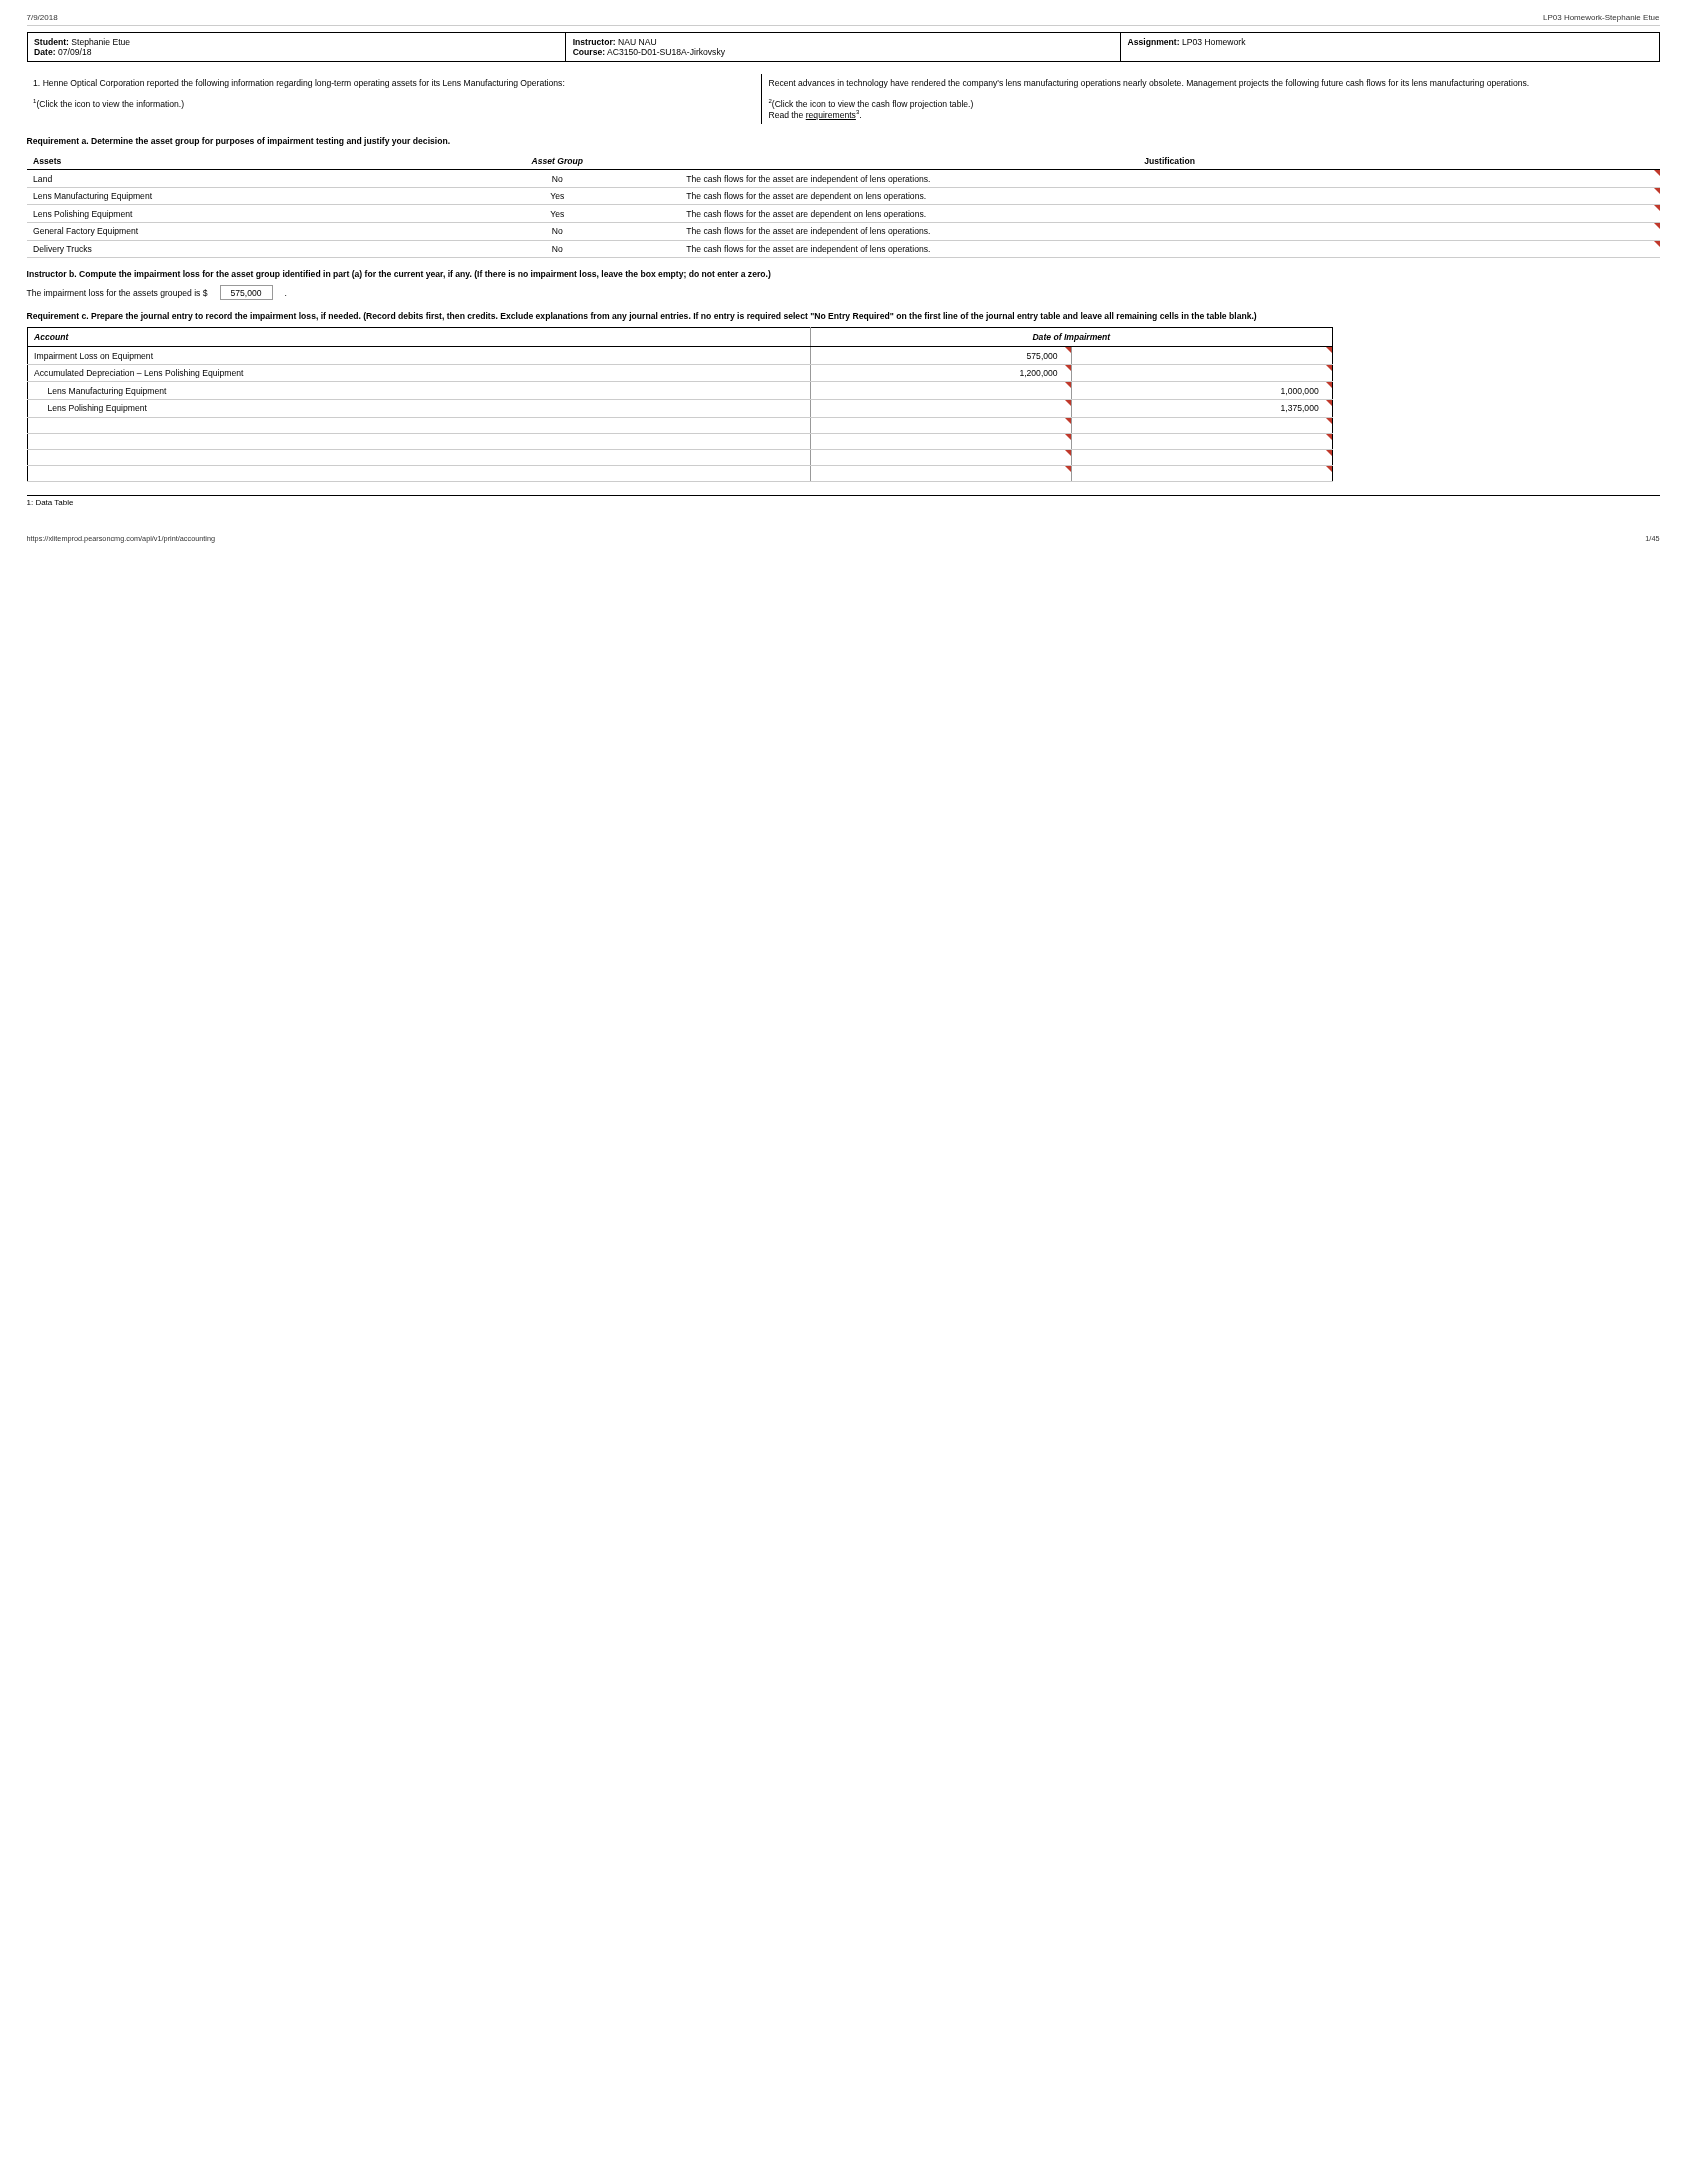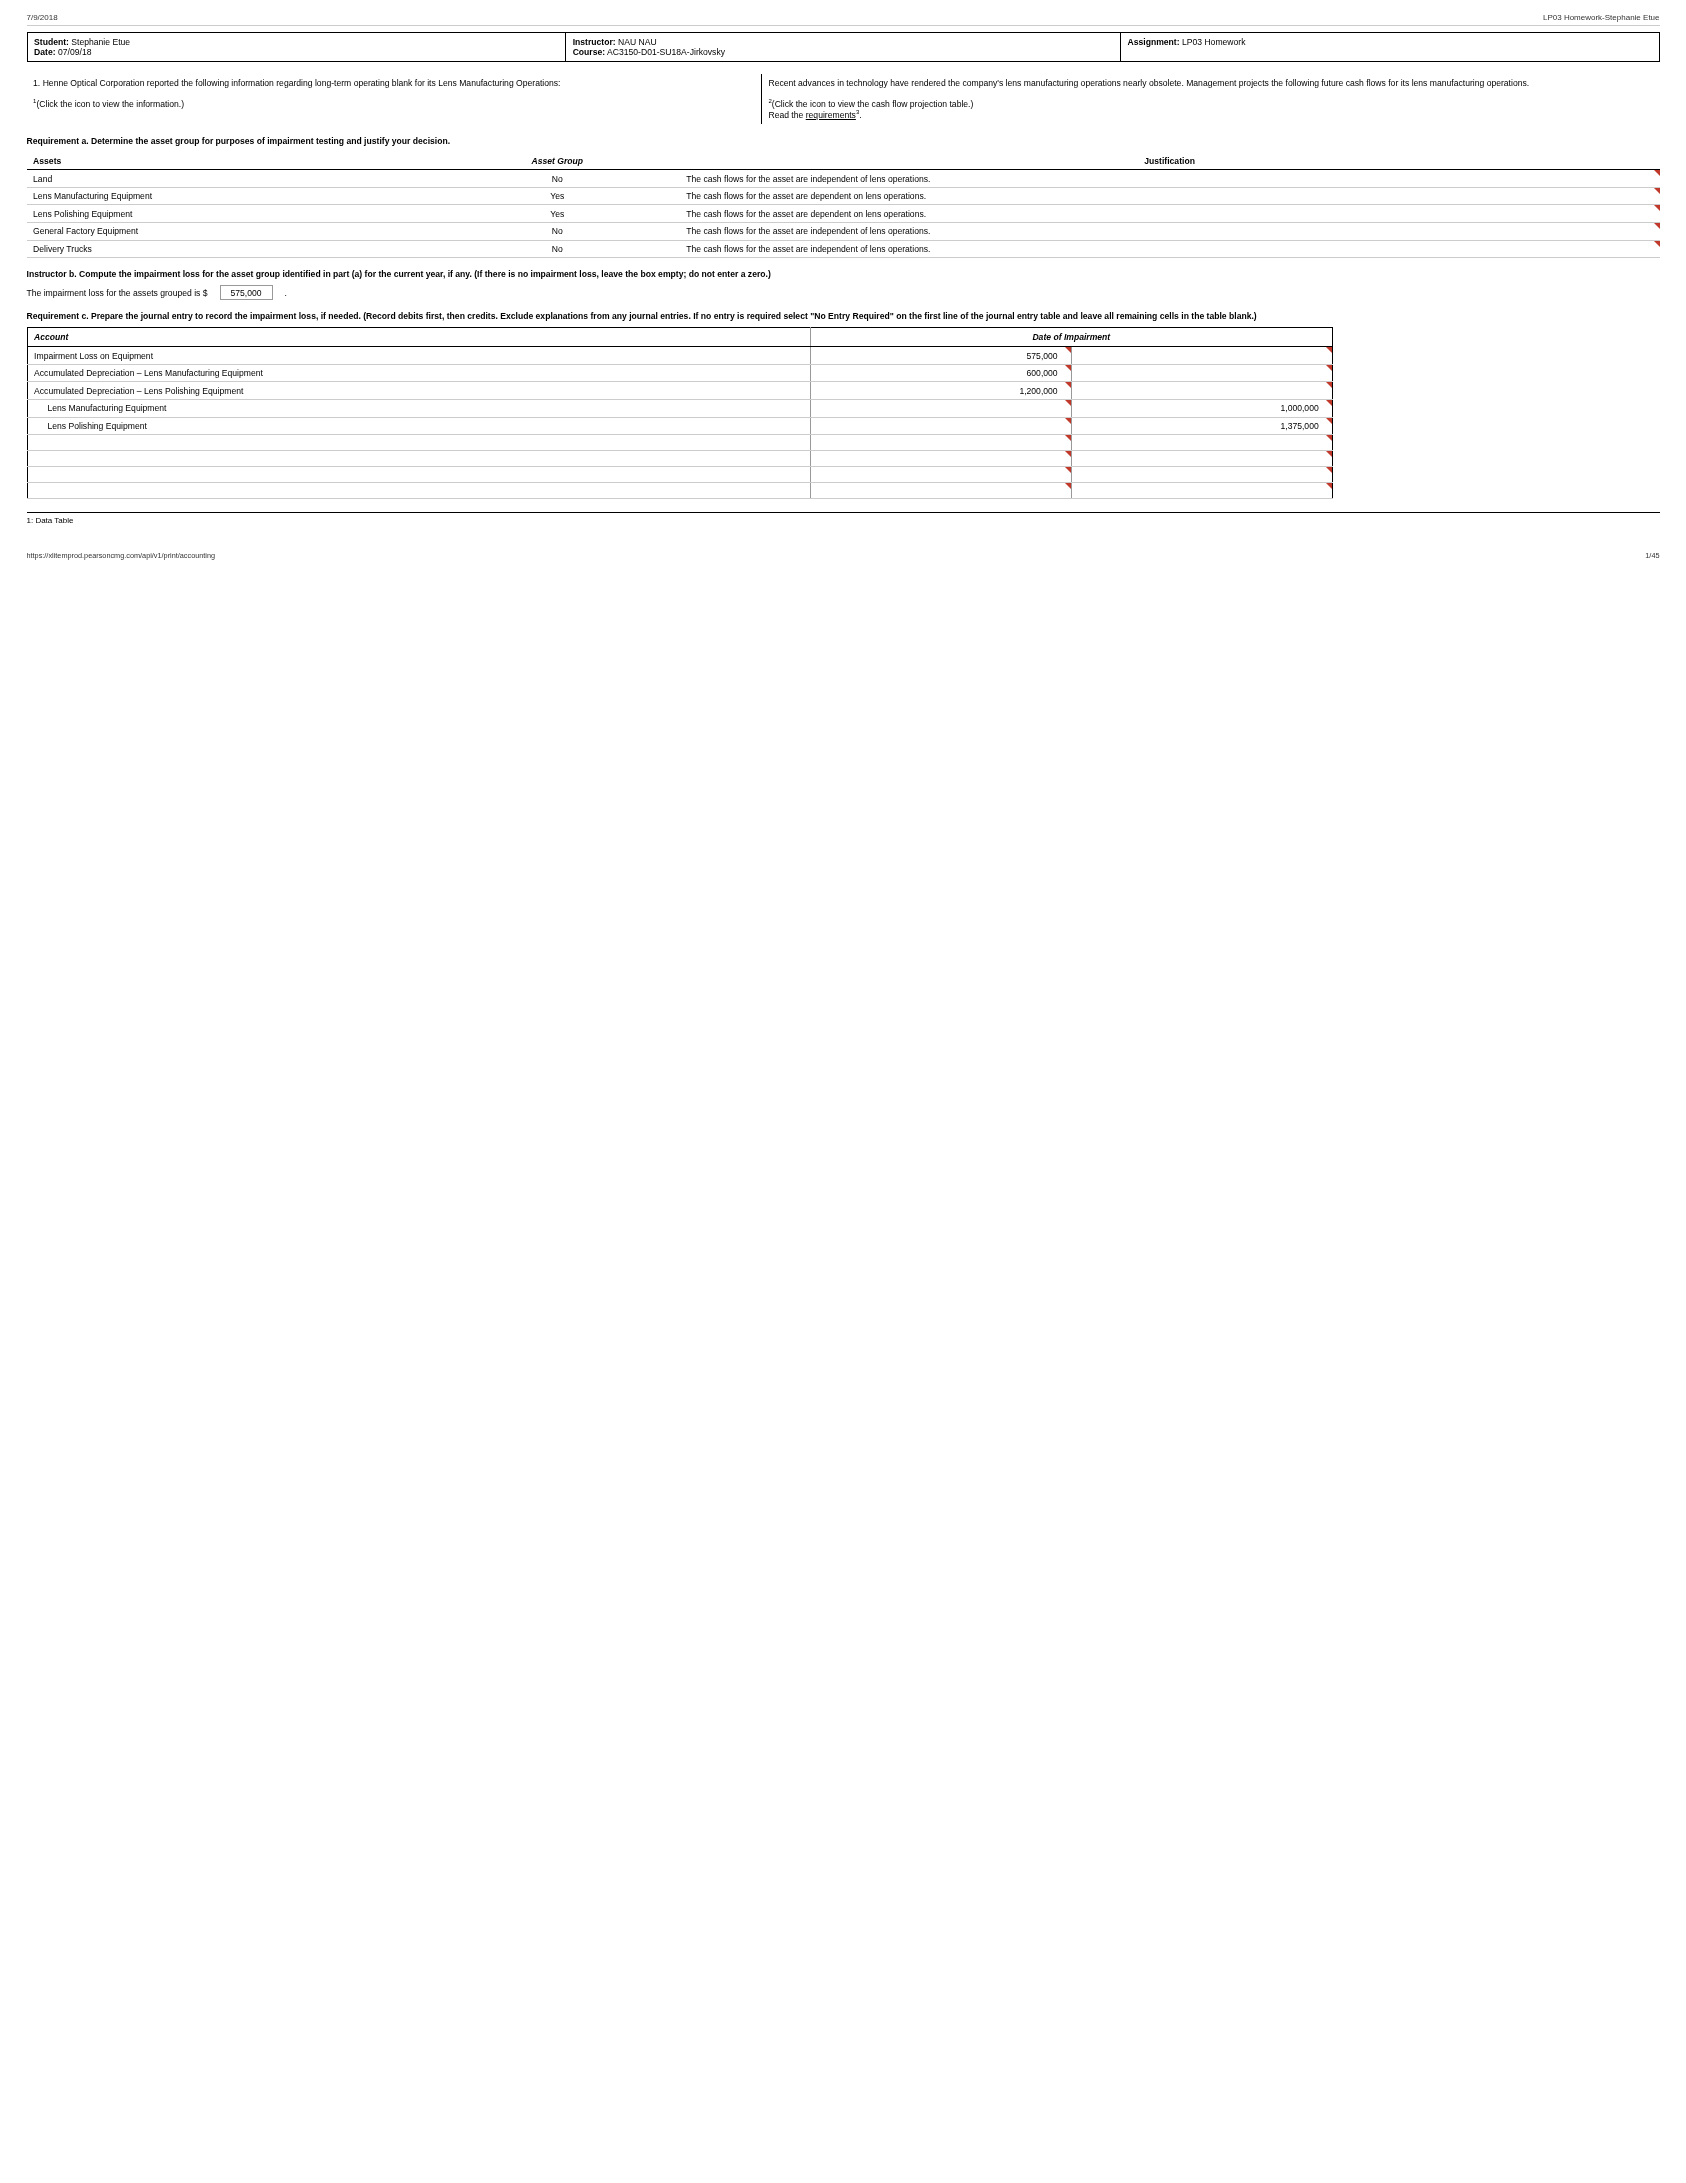--- a/index.html
+++ b/index.html
@@ -191,21 +191,21 @@
     </td>
   </tr>
 </tbody>
   </table>
 
 <table class="problem-table">
   <tbody>
       <tr>
     <td>
       <span>1.</span>
-      <span>Henne Optical Corporation reported the following information regarding long-term operating blank for its Lens Manufacturing Operations:</span>
+      <span>Henne Optical Corporation reported the following information regarding long-term operating assets for its Lens Manufacturing Operations:</span>
       <br><br>
       <sup>1</sup><span>(Click the icon to view the information.)</span>
     </td>
     <td>
       <span>Recent advances in technology have rendered the company's lens manufacturing operations nearly obsolete. Management projects the following future cash flows for its lens manufacturing operations.</span>
       <br><br>
       <sup>2</sup><span>(Click the icon to view the cash flow projection table.)</span>
       <br>
       <span>Read the </span><span class="underline">requirements</span><sup>3</sup><span>.</span>
     </td>
@@ -299,31 +299,20 @@
       <td class="debit-col" style="position:relative;">
         575,000
         <span class="corner-red"></span>
       </td>
       <td class="credit-col" style="position:relative;">
 
         <span class="corner-red"></span>
       </td>
     </tr>
       <tr>
-      <td class="account-cell" style="">Accumulated Depreciation – Lens Manufacturing Equipment</td>
-      <td class="debit-col" style="position:relative;">
-        600,000
-        <span class="corner-red"></span>
-      </td>
-      <td class="credit-col" style="position:relative;">
-
-        <span class="corner-red"></span>
-      </td>
-    </tr>
-      <tr>
       <td class="account-cell" style="">Accumulated Depreciation – Lens Polishing Equipment</td>
       <td class="debit-col" style="position:relative;">
         1,200,000
         <span class="corner-red"></span>
       </td>
       <td class="credit-col" style="position:relative;">
 
         <span class="corner-red"></span>
       </td>
     </tr>

